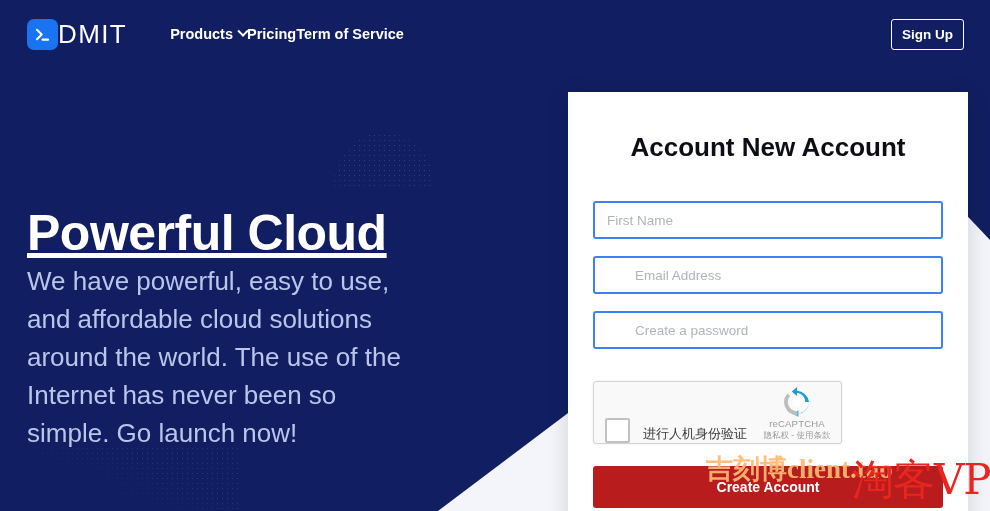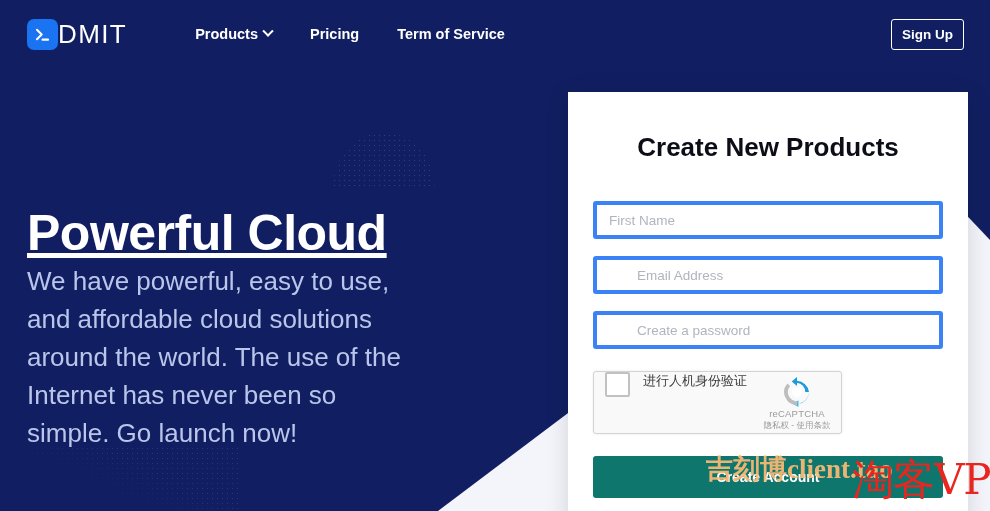--- a/index.html
+++ b/index.html
@@ -100,22 +100,21 @@
   }
   .brand-name {
     color: #ffffff;
     font-size: 26px;
     letter-spacing: 1.4px;
     font-weight: 400;
   }
   .main-nav {
     display: flex;
     align-items: center;
-    gap: 38px;
-    margin-left: 68px;
+    margin-left: 43px;
   }
   .nav-link {
     color: #ffffff;
     font-size: 14.5px;
     font-weight: bold;
     cursor: pointer;
     display: flex;
     align-items: center;
     gap: 6px;
     white-space: nowrap;
@@ -184,44 +183,44 @@
     font-weight: bold;
     color: #0d0d18;
   }
   .field-row {
     display: flex;
     gap: 22px;
     margin-top: 38px;
   }
   .fld {
     height: 38px;
-    border: 4px solid #3b82f6;
+    border: 2px solid #3b82f6;
     border-radius: 3px;
     padding: 0 12px;
     font-size: 13.5px;
     color: #333;
     background: #fff;
     width: 100%;
     font-family: "Liberation Sans", sans-serif;
     outline: none;
   }
   .fld::placeholder { color: #b0b4bf; }
   .fld-half { flex: 1; min-width: 0; }
   .fld-wide { margin-top: 17px; padding-left: 40px; }
 
   .recaptcha {
-    margin-top: 22px;
+    margin-top: 32px;
     width: 249px;
     height: 63px;
     background: #f9f9f9;
     border: 1px solid #d3d3d3;
     border-radius: 3px;
     box-shadow: 0 0 3px rgba(0,0,0,0.08);
     display: flex;
-    align-items: flex-start;
+    align-items: flex-end;
     position: relative;
     cursor: pointer;
   }
   .rc-box {
     width: 25px; height: 25px;
     background: #fff;
     border: 2px solid #c1c1c1;
     border-radius: 2px;
     margin-left: 11px;
     cursor: pointer;
@@ -249,21 +248,21 @@
     font-size: 8.5px;
     color: #9a9a9a;
     margin-top: 1px;
     white-space: nowrap;
   }
 
   .submit-btn {
     margin-top: 22px;
     width: 350px;
     height: 42px;
-    background: #0f766e;
+    background: #b91c1c;
     border: none;
     border-radius: 3px;
     color: #ffffff;
     font-size: 14px;
     font-weight: bold;
     cursor: pointer;
     font-family: "Liberation Sans", sans-serif;
   }
 
   
@@ -333,21 +332,21 @@
   </div>
 
   <div class="hero">
     <h1 class="hero-title">
       <span>Powerful Cloud</span><br>
     </h1>
     <p class="hero-sub">We have powerful, easy to use, and affordable cloud solutions around the world. The use of the Internet has never been so simple. Go launch now!</p>
   </div>
 
   <div class="signup-card">
-    <div class="card-title">Create New Products</div>
+    <div class="card-title">Account New Account</div>
 
     <div class="field-row">
       <input class="fld fld-half" type="text" placeholder="First Name" style="">
     </div>
 
     <input class="fld fld-wide" type="email" placeholder="Email Address" style="">
 
     <input class="fld fld-wide" type="password" placeholder="Create a password" style="">
 
     <div class="recaptcha">

